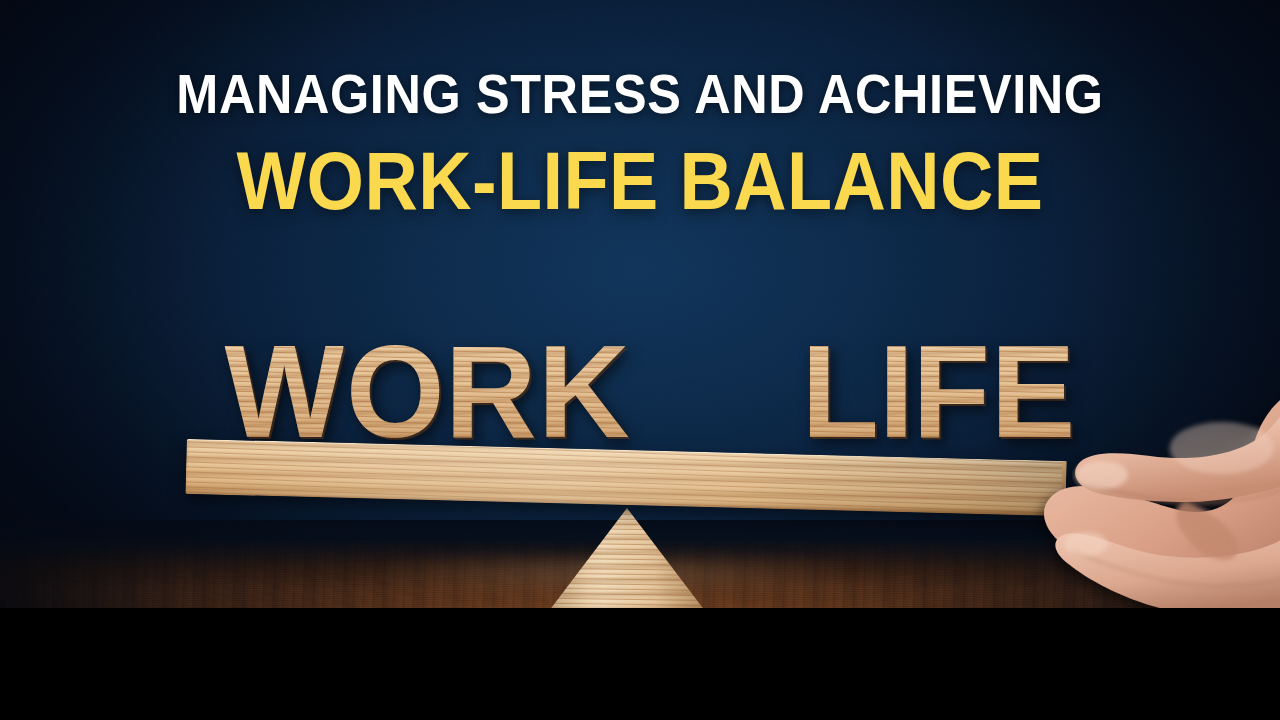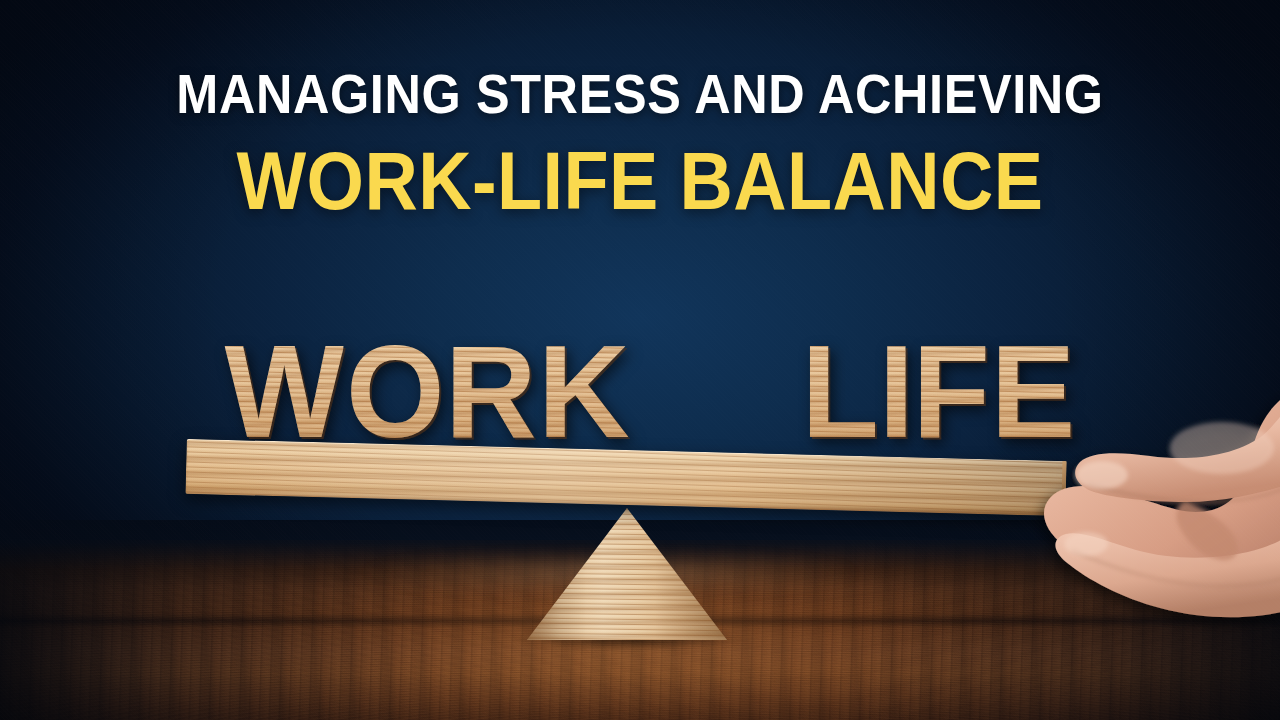--- a/index.html
+++ b/index.html
@@ -3,21 +3,21 @@
 <meta charset="utf-8">
 <style>
   html, body {
     margin: 0;
     padding: 0;
     background: #000;
   }
   #stage {
     position: relative;
     width: 1280px;
-    height: 720px;
+    height: 608px;
     overflow: hidden;
     font-family: "Liberation Sans", sans-serif;
     background: #06101f;
   }
 
   
   .bg-base {
     position: absolute;
     inset: 0;
     background:

